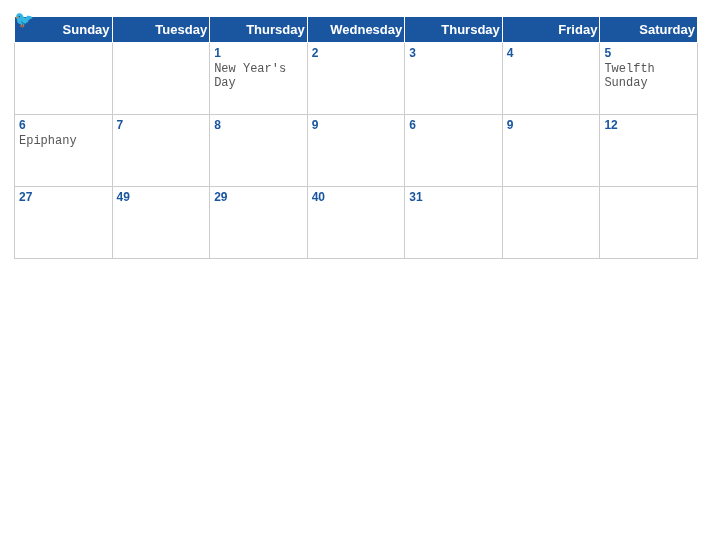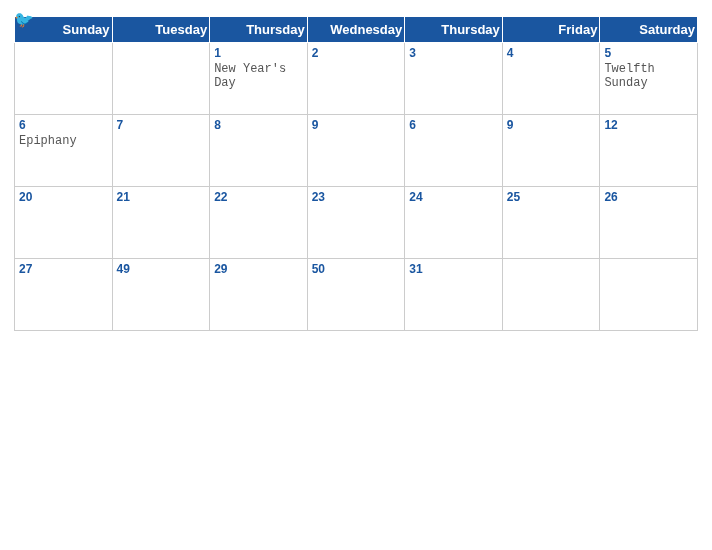--- a/index.html
+++ b/index.html
@@ -179,53 +179,30 @@
           </td>
           <td>
             <span class="day-number">9</span>
           </td>
           <td>
             <span class="day-number">12</span>
           </td>
         </tr>
         <tr>
           <td>
-            <span class="day-number">20</span>
-          </td>
-          <td>
-            <span class="day-number">21</span>
-          </td>
-          <td>
-            <span class="day-number">22</span>
-          </td>
-          <td>
-            <span class="day-number">23</span>
-          </td>
-          <td>
-            <span class="day-number">24</span>
-          </td>
-          <td>
-            <span class="day-number">25</span>
-          </td>
-          <td>
-            <span class="day-number">26</span>
-          </td>
-        </tr>
-        <tr>
-          <td>
             <span class="day-number">27</span>
           </td>
           <td>
             <span class="day-number">49</span>
           </td>
           <td>
             <span class="day-number">29</span>
           </td>
           <td>
-            <span class="day-number">50</span>
+            <span class="day-number">40</span>
           </td>
           <td>
             <span class="day-number">31</span>
           </td>
           <td class="empty-cell"></td>
           <td class="empty-cell"></td>
         </tr>
       </tbody>
   </table>
 </div>

